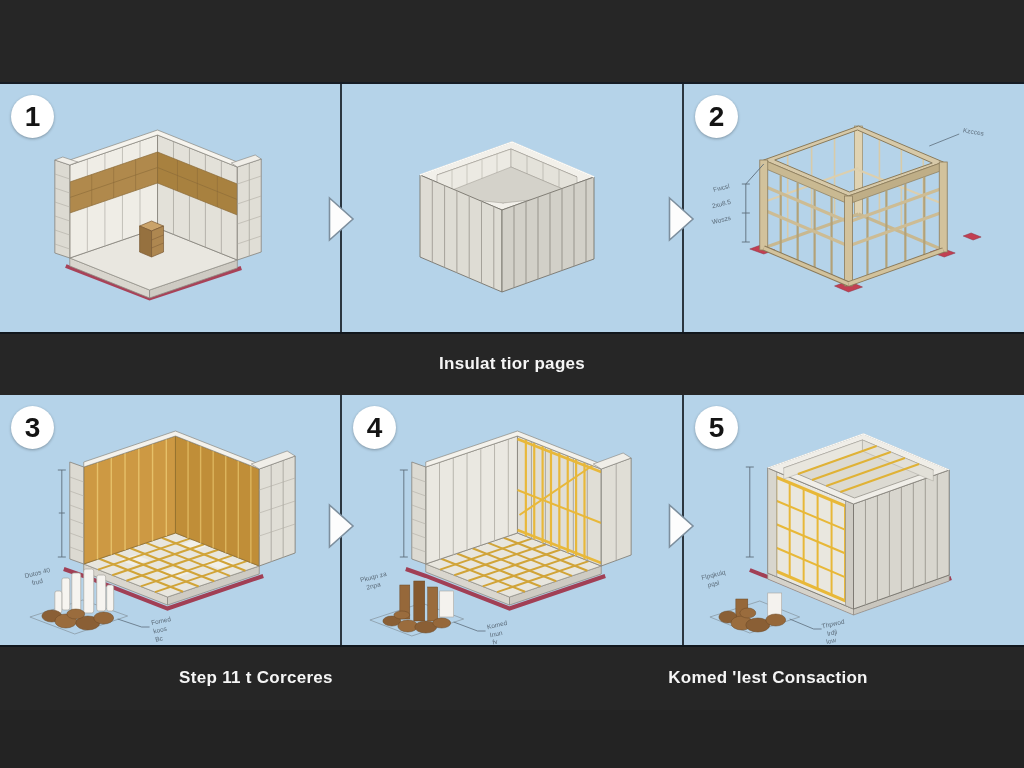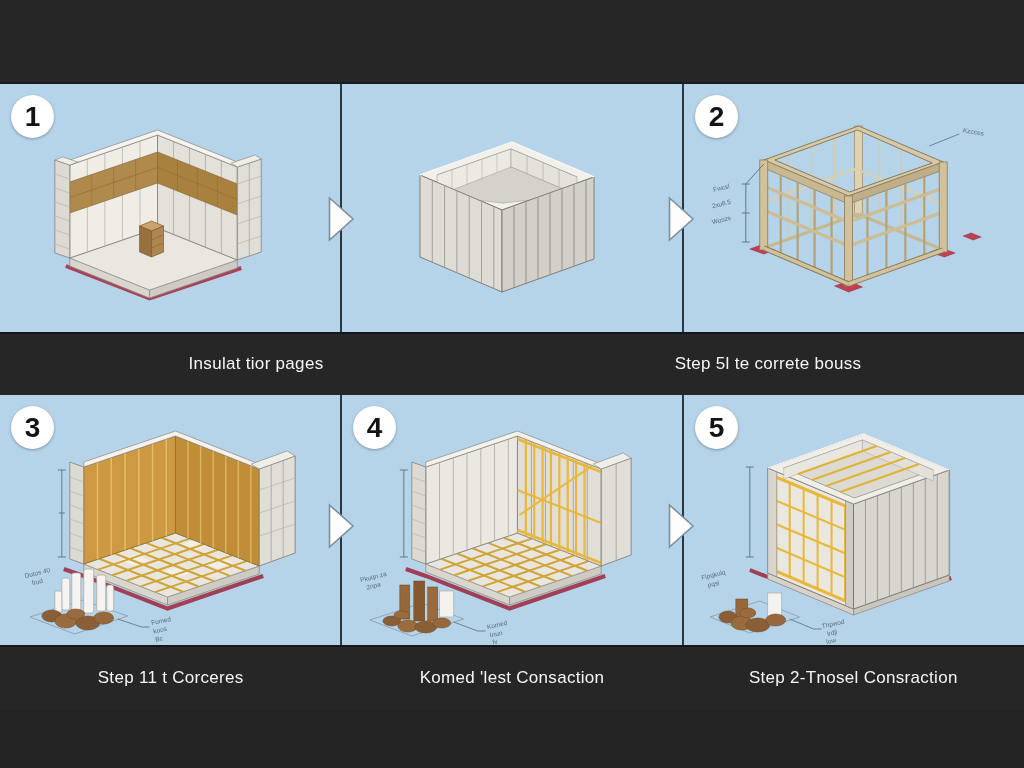--- a/index.html
+++ b/index.html
@@ -19,21 +19,21 @@
   .chev{position:absolute;z-index:6;width:27px;height:46px;}
   .chev svg{display:block;}
   .chev-a{left:328px;}
   .chev-b{left:668px;}
   .row-1 .chev{top:112px;}
   .row-2 .chev{top:108px;}
   .caption-bar{display:flex;align-items:center;background:#262626;
                box-shadow:inset 0 2px 0 #11171d;}
   .cap-1{height:63px;}
   .cap-2{height:65px;}
-  .caption{flex:1;text-align:center;color:#f5f5f5;font-weight:normal;font-size:17px;
+  .caption{flex:1;text-align:center;color:#f5f5f5;font-weight:bold;font-size:17px;
            letter-spacing:.3px;}
   .scribble{font-size:6.5px;fill:#5d6d7b;text-anchor:middle;
             font-family:"Liberation Sans",sans-serif;}
 </style>
 </head>
 <body>
 
 <div class="page">
 
   <div class="bar top-bar"></div>
@@ -214,21 +214,20 @@
     </span>
     <span class="chev chev-b">
       <svg viewBox="0 0 27 46" width="27" height="46">
         <path d="M1.5,2 L25,23 L1.5,44 Z" fill="#fdfdfd" stroke="#7d8f9e" stroke-width="1.6"></path>
       </svg>
     </span>
   </div>
 
   <div class="caption-bar cap-1">
     <div class="caption">Insulat tior pages</div>
-    <div class="caption">Step 5l te correte bouss</div>
   </div>
 
   <div class="panel-row row-2">
 
     <section class="panel">
       <svg class="illus" viewBox="0 0 341 250" preserveAspectRatio="none">
         <polyline points="64,174 84,181 168,213.5 264,181" fill="none" stroke="#a13f55" stroke-width="4"></polyline>
         <polygon points="84,169 168,202 168,210 84,177" fill="#d9d6ce" stroke="#8f8c84" stroke-width="0.8"></polygon>
         <polygon points="168,202 260,171 260,179 168,210" fill="#cecbc3" stroke="#8f8c84" stroke-width="0.8"></polygon>
         <polygon points="168,202 84,169 176,138 260,171" fill="#e8e6de" stroke="#97948c" stroke-width="0.8"></polygon>
@@ -490,17 +489,16 @@
     <span class="chev chev-b">
       <svg viewBox="0 0 27 46" width="27" height="46">
         <path d="M1.5,2 L25,23 L1.5,44 Z" fill="#fdfdfd" stroke="#7d8f9e" stroke-width="1.6"></path>
       </svg>
     </span>
   </div>
 
   <div class="caption-bar cap-2">
     <div class="caption">Step 11 t Corceres</div>
     <div class="caption">Komed 'lest Consaction</div>
-    <div class="caption">Step 2-Tnosel Consraction</div>
   </div>
 
   <div class="bar bottom-bar"></div>
 </div>
 
 </body></html>

